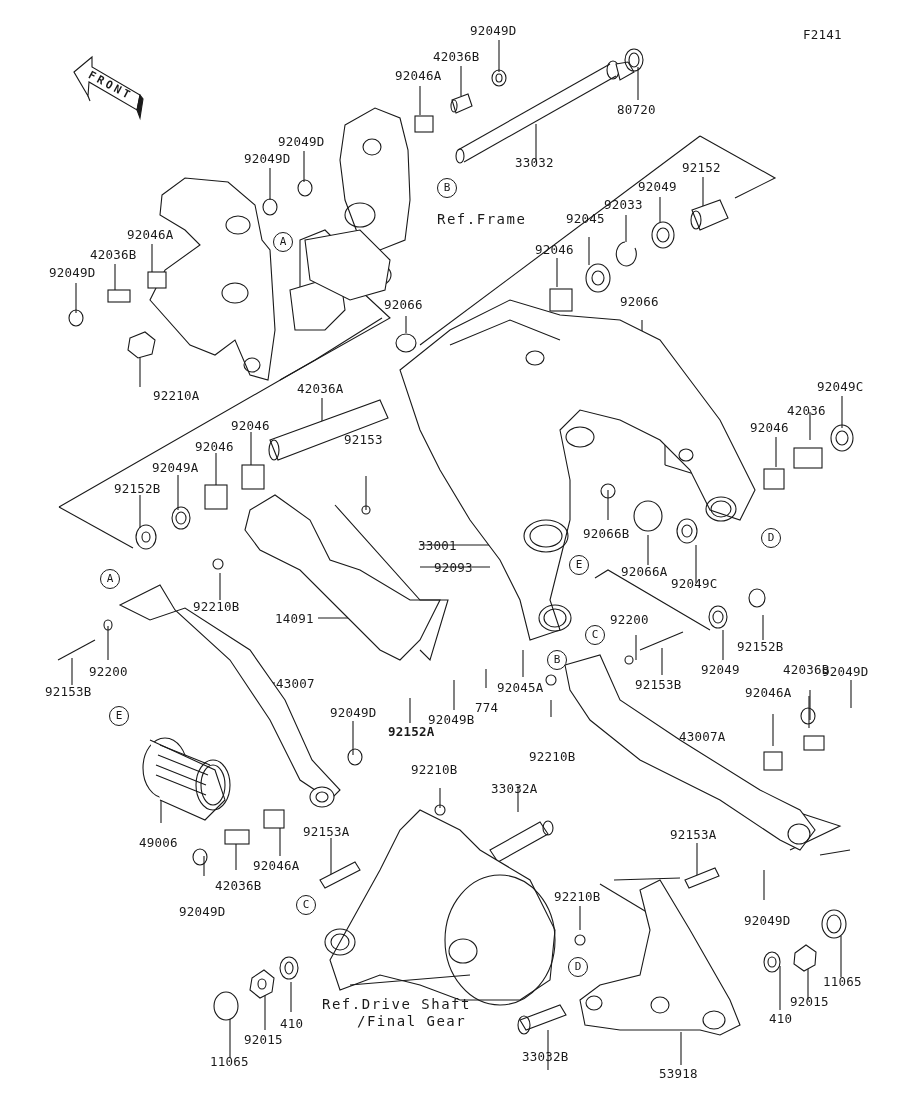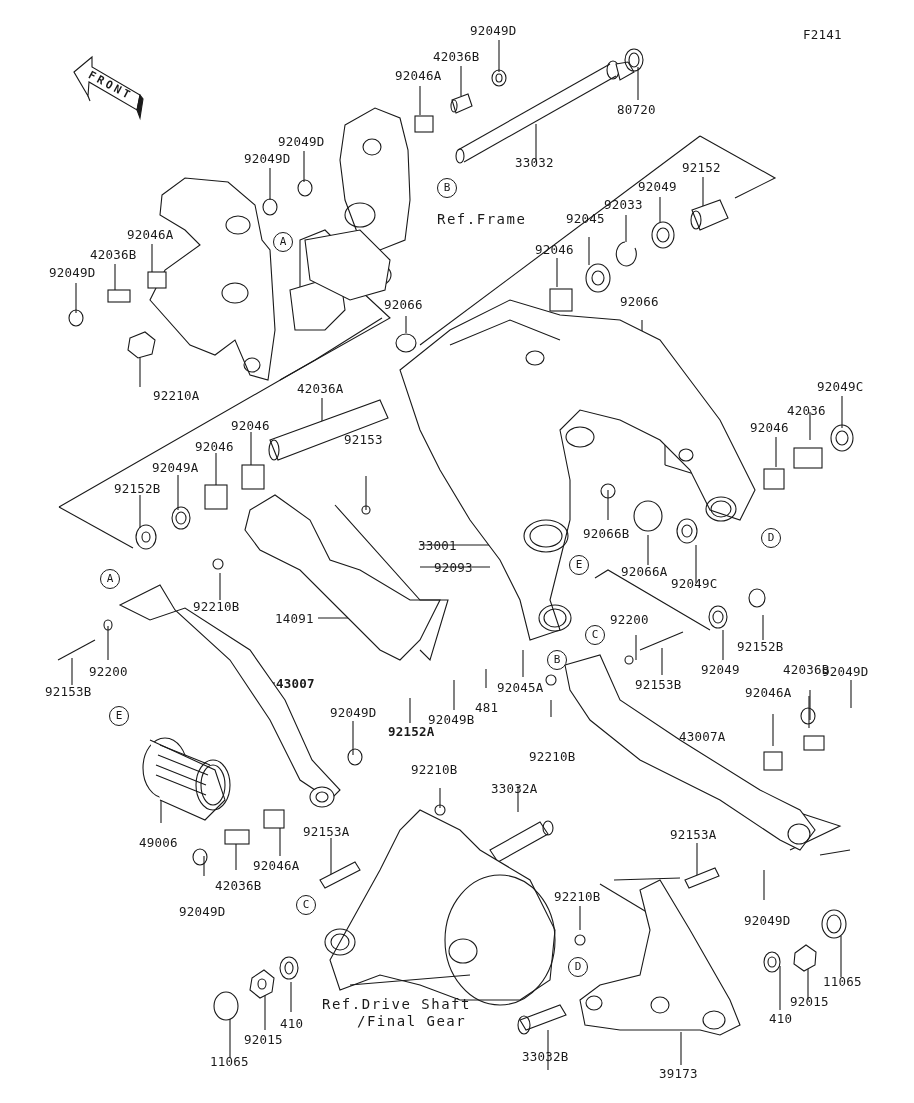--- a/index.html
+++ b/index.html
@@ -338,23 +338,23 @@
   <div class="lbl" style="left:621px;top:565px;">92066A</div>
   <div class="lbl" style="left:671px;top:577px;">92049C</div>
   <div class="lbl" style="left:193px;top:600px;">92210B</div>
   <div class="lbl" style="left:610px;top:613px;">92200</div>
   <div class="lbl" style="left:275px;top:612px;text-align:center;">14091</div>
   <div class="lbl" style="left:737px;top:640px;">92152B</div>
   <div class="lbl" style="left:45px;top:685px;">92153B</div>
   <div class="lbl" style="left:89px;top:665px;">92200</div>
   <div class="lbl" style="left:701px;top:663px;">92049</div>
   <div class="lbl" style="left:635px;top:678px;">92153B</div>
-  <div class="lbl" style="left:276px;top:677px;font-weight:bold;">43007</div>
+  <div class="lbl" style="left:276px;top:677px;">43007</div>
   <div class="lbl" style="left:497px;top:681px;">92045A</div>
-  <div class="lbl" style="left:475px;top:701px;">481</div>
+  <div class="lbl" style="left:475px;top:701px;">774</div>
   <div class="lbl" style="left:428px;top:713px;">92049B</div>
   <div class="lbl" style="left:388px;top:725px;font-weight:bold;">92152A</div>
   <div class="lbl" style="left:529px;top:750px;">92210B</div>
   <div class="lbl" style="left:330px;top:706px;">92049D</div>
   <div class="lbl" style="left:679px;top:730px;">43007A</div>
   <div class="lbl" style="left:783px;top:663px;">42036B</div>
   <div class="lbl" style="left:745px;top:686px;">92046A</div>
   <div class="lbl" style="left:822px;top:665px;">92049D</div>
   <div class="lbl" style="left:411px;top:763px;">92210B</div>
   <div class="lbl" style="left:491px;top:782px;">33032A</div>
@@ -366,14 +366,14 @@
   <div class="lbl" style="left:179px;top:905px;">92049D</div>
   <div class="lbl" style="left:744px;top:914px;">92049D</div>
   <div class="lbl" style="left:554px;top:890px;">92210B</div>
   <div class="lbl" style="left:210px;top:1055px;">11065</div>
   <div class="lbl" style="left:244px;top:1033px;">92015</div>
   <div class="lbl" style="left:280px;top:1017px;">410</div>
   <div class="lbl" style="left:769px;top:1012px;">410</div>
   <div class="lbl" style="left:790px;top:995px;">92015</div>
   <div class="lbl" style="left:823px;top:975px;">11065</div>
   <div class="lbl" style="left:522px;top:1050px;">33032B</div>
-  <div class="lbl" style="left:659px;top:1067px;">39173</div>
+  <div class="lbl" style="left:659px;top:1067px;">53918</div>
 </div>
 
 </body></html>

